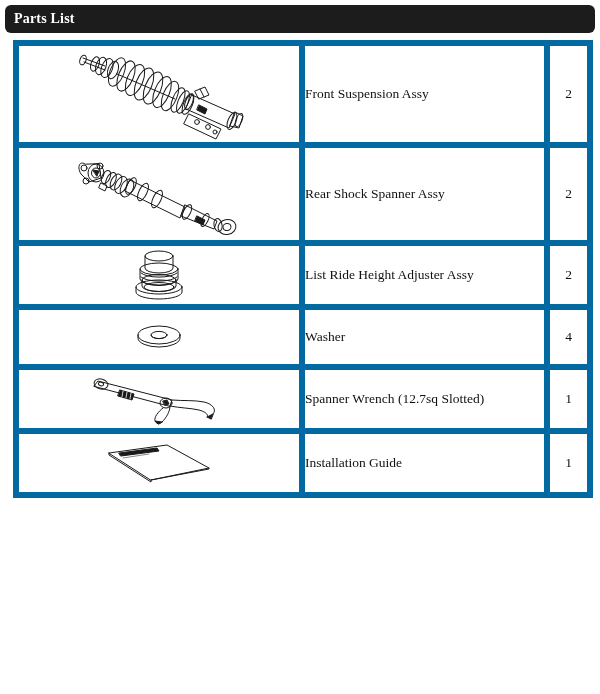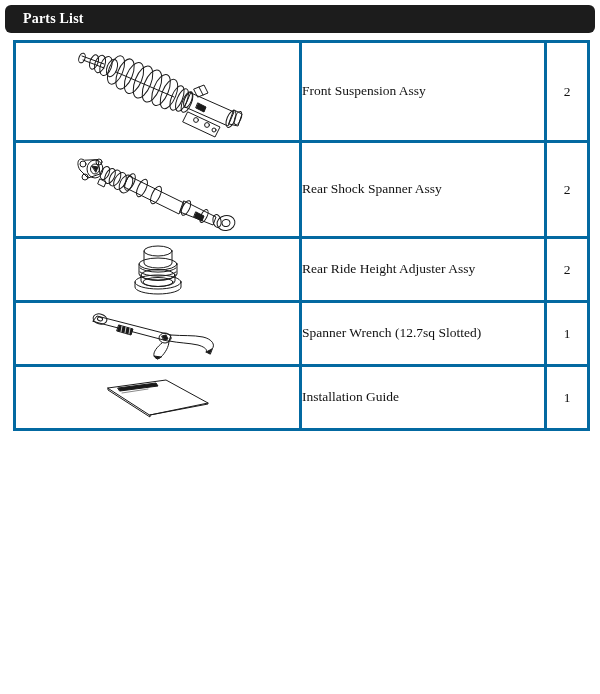--- a/index.html
+++ b/index.html
@@ -31,34 +31,34 @@
     box-sizing: border-box;
     display: flex;
     align-items: center;
   }
   .header-title {
     color: #ffffff;
     font-family: "Liberation Serif", serif;
     font-weight: bold;
     font-size: 14px;
     letter-spacing: 0.2px;
-    padding-left: 18px;
+    padding-left: 9px;
     line-height: 1;
   }
   
   .parts-table {
     position: absolute;
     left: 13px;
     top: 40px;
     width: 574px;
     border-collapse: collapse;
     table-layout: fixed;
   }
   .parts-table td {
-    border: 3px solid #0369a1;
+    border: 6px solid #0369a1;
     padding: 0;
     vertical-align: middle;
   }
   .col-image { width: 286px; }
   .col-name  { width: 245px; }
   .col-qty   { width: 43px; }
 
   .cell-image {
     text-align: center;
     line-height: 0;
@@ -199,24 +199,36 @@
             <path d="M32 31 A19 6 0 0 0 68 31"></path>
 
             <ellipse cx="50" cy="34" rx="17" ry="5.5"></ellipse>
             <path d="M33 34 L33 40 A17 5.5 0 0 0 67 40 L67 34"></path>
 
             <ellipse cx="50" cy="41" rx="23" ry="7"></ellipse>
             <path d="M27 41 L27 46 A23 7 0 0 0 73 46 L73 41"></path>
             <ellipse cx="50" cy="41" rx="15" ry="4.5"></ellipse>
           </svg>
         </td>
-        <td class="cell-name">Rear Ride Height Adjuster Assy</td>
+        <td class="cell-name">List Ride Height Adjuster Assy</td>
         <td class="cell-qty">2</td>
       </tr>
 
+      <tr style="height:60px">
+        <td class="cell-image">
+          <svg class="part-svg" width="70" height="40" viewBox="0 0 70 40" fill="none" stroke="#1a1a1a" stroke-width="1" stroke-linecap="round" stroke-linejoin="round">
+            <ellipse cx="35" cy="18" rx="21" ry="9"></ellipse>
+            <path d="M14 18 L14 21 A21 9 0 0 0 56 21 L56 18"></path>
+            <ellipse cx="35" cy="18" rx="8" ry="3.6"></ellipse>
+            <path d="M27 18 A8 3.6 0 0 0 43 18"></path>
+          </svg>
+        </td>
+        <td class="cell-name">Washer</td>
+        <td class="cell-qty">4</td>
+      </tr>
 
 
       <tr style="height:64px">
         <td class="cell-image">
           <svg class="part-svg" width="150" height="54" viewBox="0 0 150 54" fill="none" stroke="#1a1a1a" stroke-width="1" stroke-linecap="round" stroke-linejoin="round">
 
             <path d="M10 14 L14 9 L88 28 L86 34 Z"></path>
 
             <ellipse cx="17" cy="12" rx="7" ry="5" transform="rotate(14 17 12)"></ellipse>
             <ellipse cx="17" cy="12" rx="2.6" ry="1.8" transform="rotate(14 17 12)"></ellipse>

